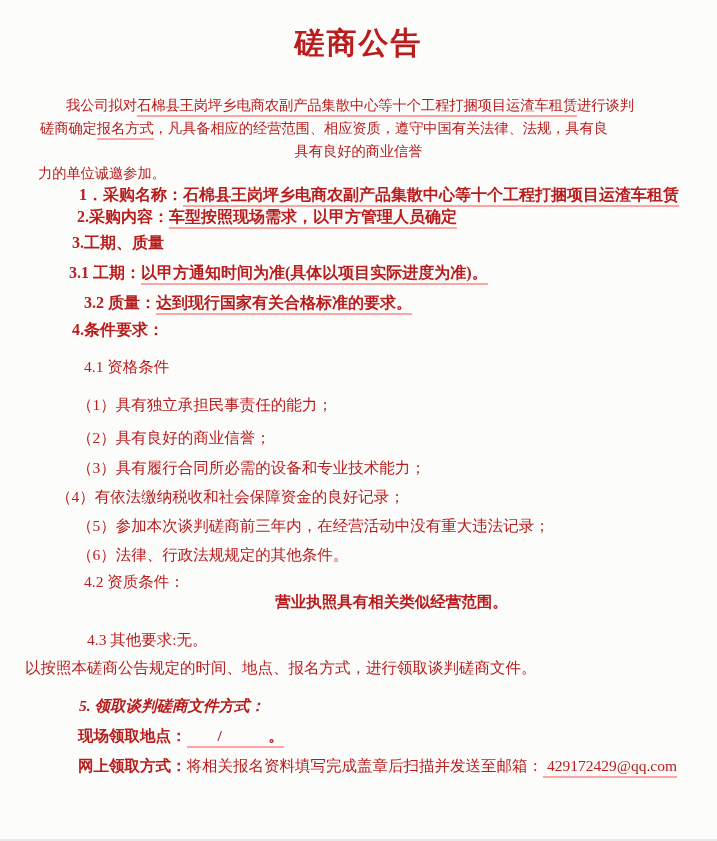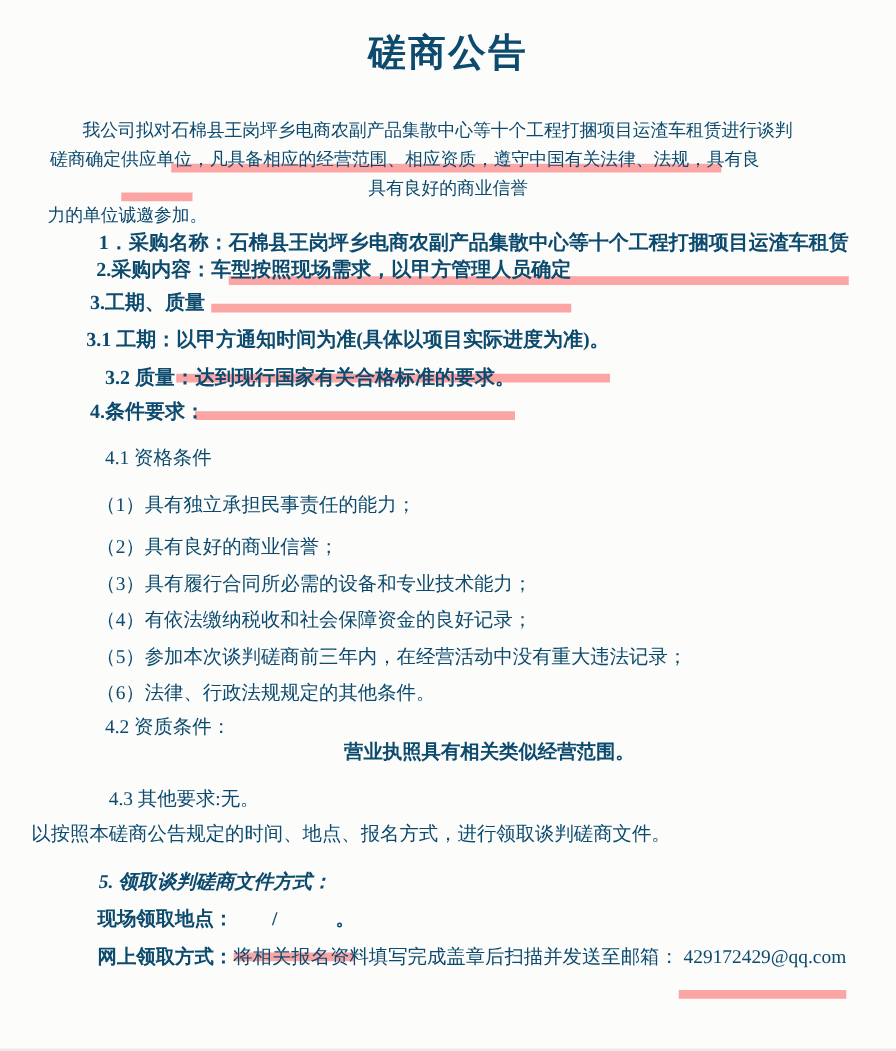--- a/index.html
+++ b/index.html
@@ -1,66 +1,66 @@
 <!DOCTYPE html>
 <html><head>
 <meta charset="utf-8">
 <style>
   html,body { margin:0; padding:0; background:#e9e9e9; }
   .page {
     position:relative;
     width:717px; height:839px;
     margin:0 auto;
     background:#fcfcfb;
-    color:#0c4a6e;
+    color:#b91c1c;
     font-family:"Liberation Serif","DejaVu Serif",serif;
     font-size:15.5px;
     overflow:hidden;
     box-sizing:border-box;
   }
   .line { line-height:21px; height:21px; white-space:nowrap; }
   .b { font-weight:bold; }
-  .u { border-bottom:7px solid #fca5a5; padding-bottom:18px; }
+  .u { border-bottom:2px solid #fca5a5; padding-bottom:2px; }
   .title {
     text-align:center;
     font-size:30px;
     font-weight:bold;
     line-height:38px;
     letter-spacing:2px;
     padding-top:24px;
   }
   .intro { font-size:14.3px; letter-spacing:-0.1px; }
   .center { text-align:center; }
   .item-lg { font-size:16px; }
 </style>
 </head>
 <body>
 
 <div class="page">
 
   <div class="title">磋商公告</div>
 
   <div class="line intro" style="margin-top:33px; margin-left:66px;"><span>我公司拟对</span><span class="u">石棉县王岗坪乡电商农副产品集散中心等十个工程打捆项目运渣车租赁</span><span>进行谈判</span></div>
-  <div class="line intro" style="margin-top:2px; margin-left:40px;"><span>磋商确定</span><span class="u">供应单位</span><span>，凡具备相应的经营范围、相应资质，遵守中国有关法律、法规，具有良</span></div>
+  <div class="line intro" style="margin-top:2px; margin-left:40px;"><span>磋商确定</span><span class="u">报名方式</span><span>，凡具备相应的经营范围、相应资质，遵守中国有关法律、法规，具有良</span></div>
   <div class="line intro center" style="margin-top:2px;">具有良好的商业信誉</div>
   <div class="line intro" style="margin-top:1px; margin-left:38px;">力的单位诚邀参加。</div>
 
   <div class="line item-lg" style="margin-top:0px; margin-left:79px;"><span class="b">1．</span><span class="b">采购名称：</span><span class="u b">石棉县王岗坪乡电商农副产品集散中心等十个工程打捆项目运渣车租赁</span></div>
   <div class="line item-lg" style="margin-top:1px; margin-left:77px;"><span class="b">2.</span><span class="b">采购内容：</span><span class="u b">车型按照现场需求，以甲方管理人员确定</span></div>
 
   <div class="line b item-lg" style="margin-top:5px; margin-left:72px;">3.工期、质量</div>
   <div class="line item-lg" style="margin-top:9px; margin-left:69px;"><span class="b">3.1 工期：</span><span class="u b">以甲方通知时间为准(具体以项目实际进度为准)。</span></div>
   <div class="line item-lg" style="margin-top:9px; margin-left:84px;"><span class="b">3.2 质量：</span><span class="u b">达到现行国家有关合格标准的要求。</span></div>
 
   <div class="line b item-lg" style="margin-top:6px; margin-left:72px;">4.条件要求：</div>
   <div class="line" style="margin-top:16px; margin-left:84px;">4.1 资格条件</div>
   <div class="line" style="margin-top:17px; margin-left:77px;">（1）具有独立承担民事责任的能力；</div>
   <div class="line" style="margin-top:12px; margin-left:77px;">（2）具有良好的商业信誉；</div>
   <div class="line" style="margin-top:9px; margin-left:77px;">（3）具有履行合同所必需的设备和专业技术能力；</div>
-  <div class="line" style="margin-top:8px; margin-left:77px;">（4）有依法缴纳税收和社会保障资金的良好记录；</div>
+  <div class="line" style="margin-top:8px; margin-left:56px;">（4）有依法缴纳税收和社会保障资金的良好记录；</div>
   <div class="line" style="margin-top:8px; margin-left:77px;">（5）参加本次谈判磋商前三年内，在经营活动中没有重大违法记录；</div>
   <div class="line" style="margin-top:8px; margin-left:77px;">（6）法律、行政法规规定的其他条件。</div>
   <div class="line" style="margin-top:7px; margin-left:84px; height:20px; line-height:20px;">4.2 资质条件：</div>
   <div class="line b" style="margin-top:0px; margin-left:66px; height:20px; line-height:20px;text-align:center;">营业执照具有相关类似经营范围。</div>
   <div class="line" style="margin-top:17px; margin-left:87px;">4.3 其他要求:无。</div>
 
   <div class="line" style="margin-top:7px; margin-left:25px;">以按照本磋商公告规定的时间、地点、报名方式，进行领取谈判磋商文件。</div>
 
   <div class="line b" style="margin-top:17px; margin-left:79px;font-style:italic;">5.  领取谈判磋商文件方式：</div>
   <div class="line" style="margin-top:9px; margin-left:78px;"><span class="b">现场领取地点：</span><span class="u b">　　/　　　。</span></div>

